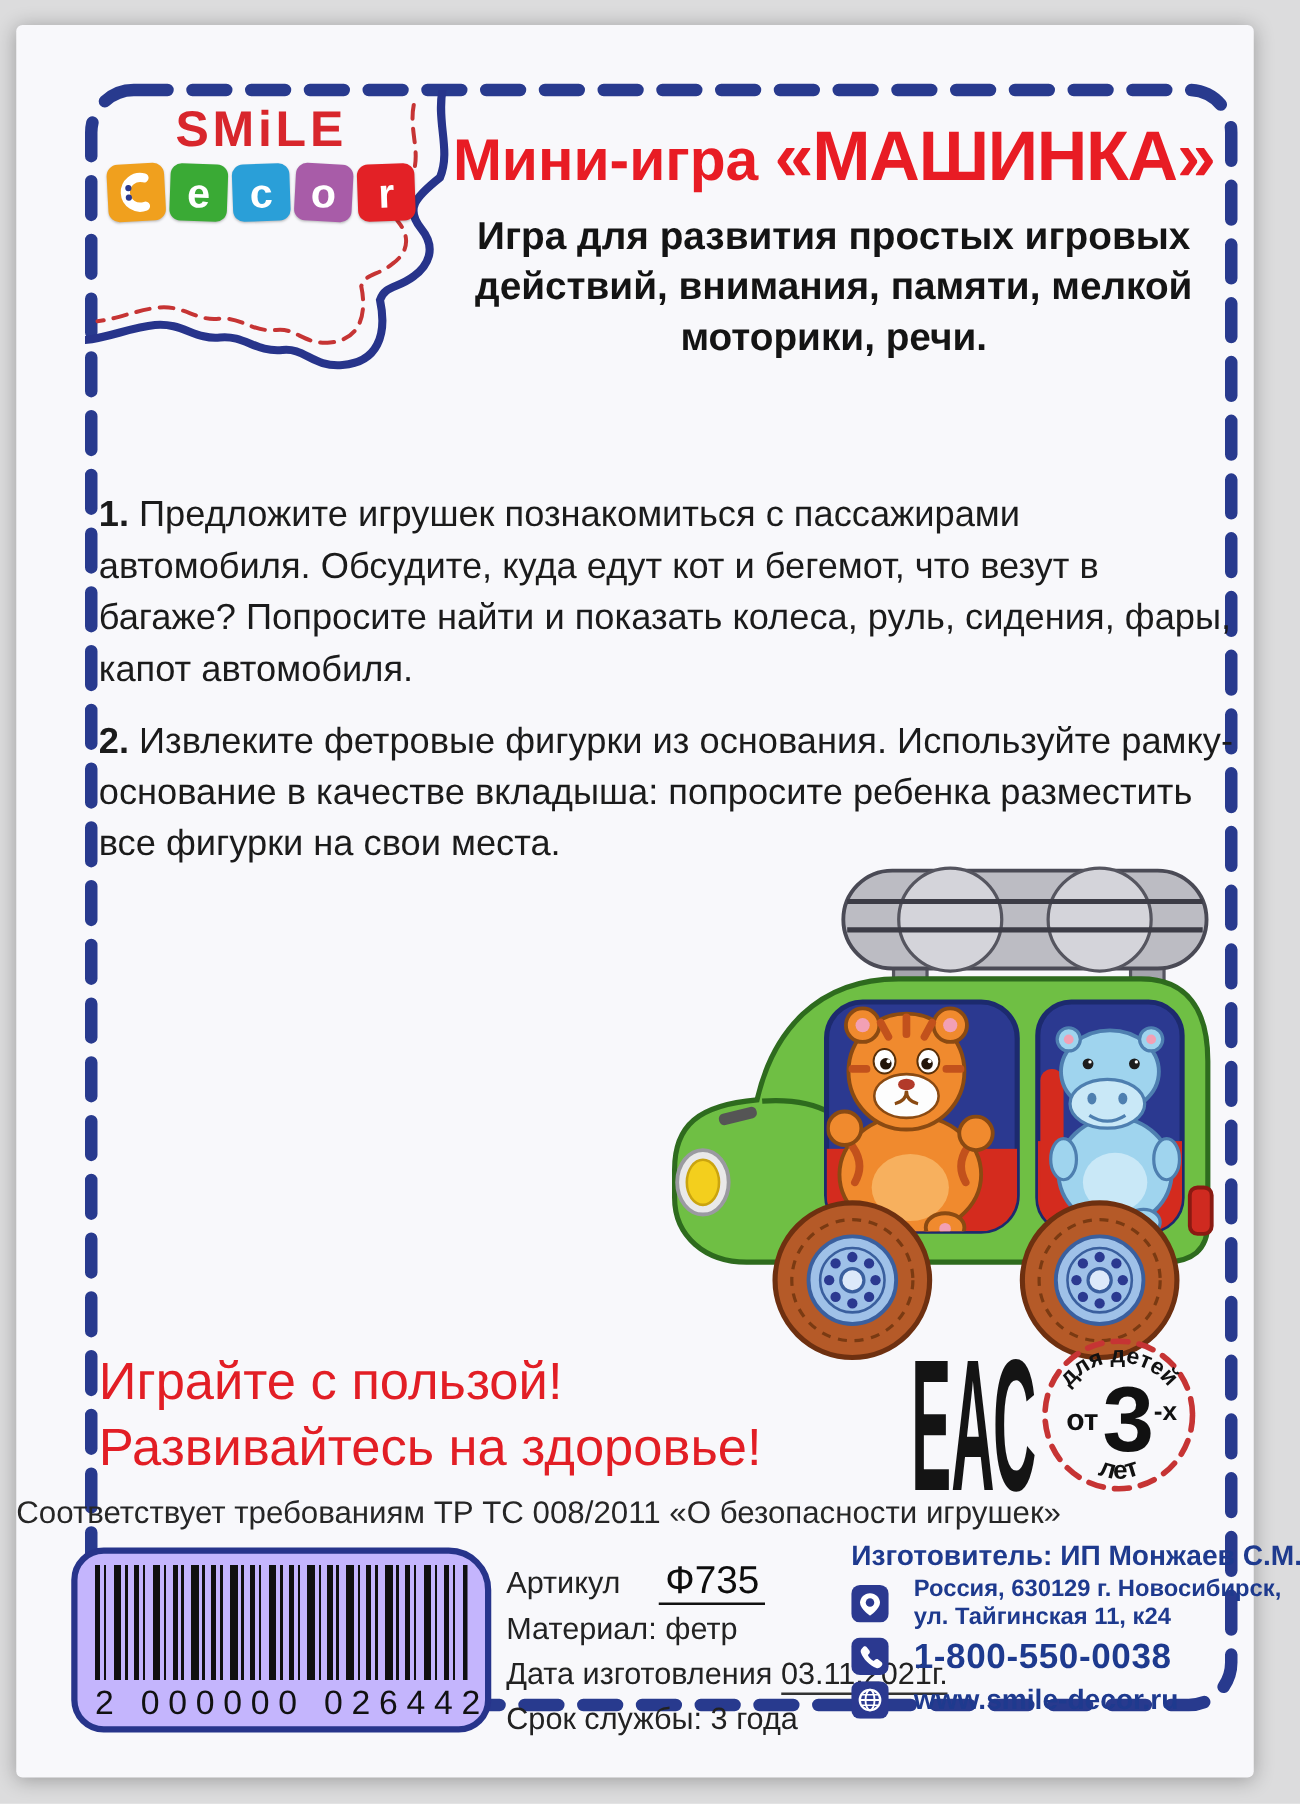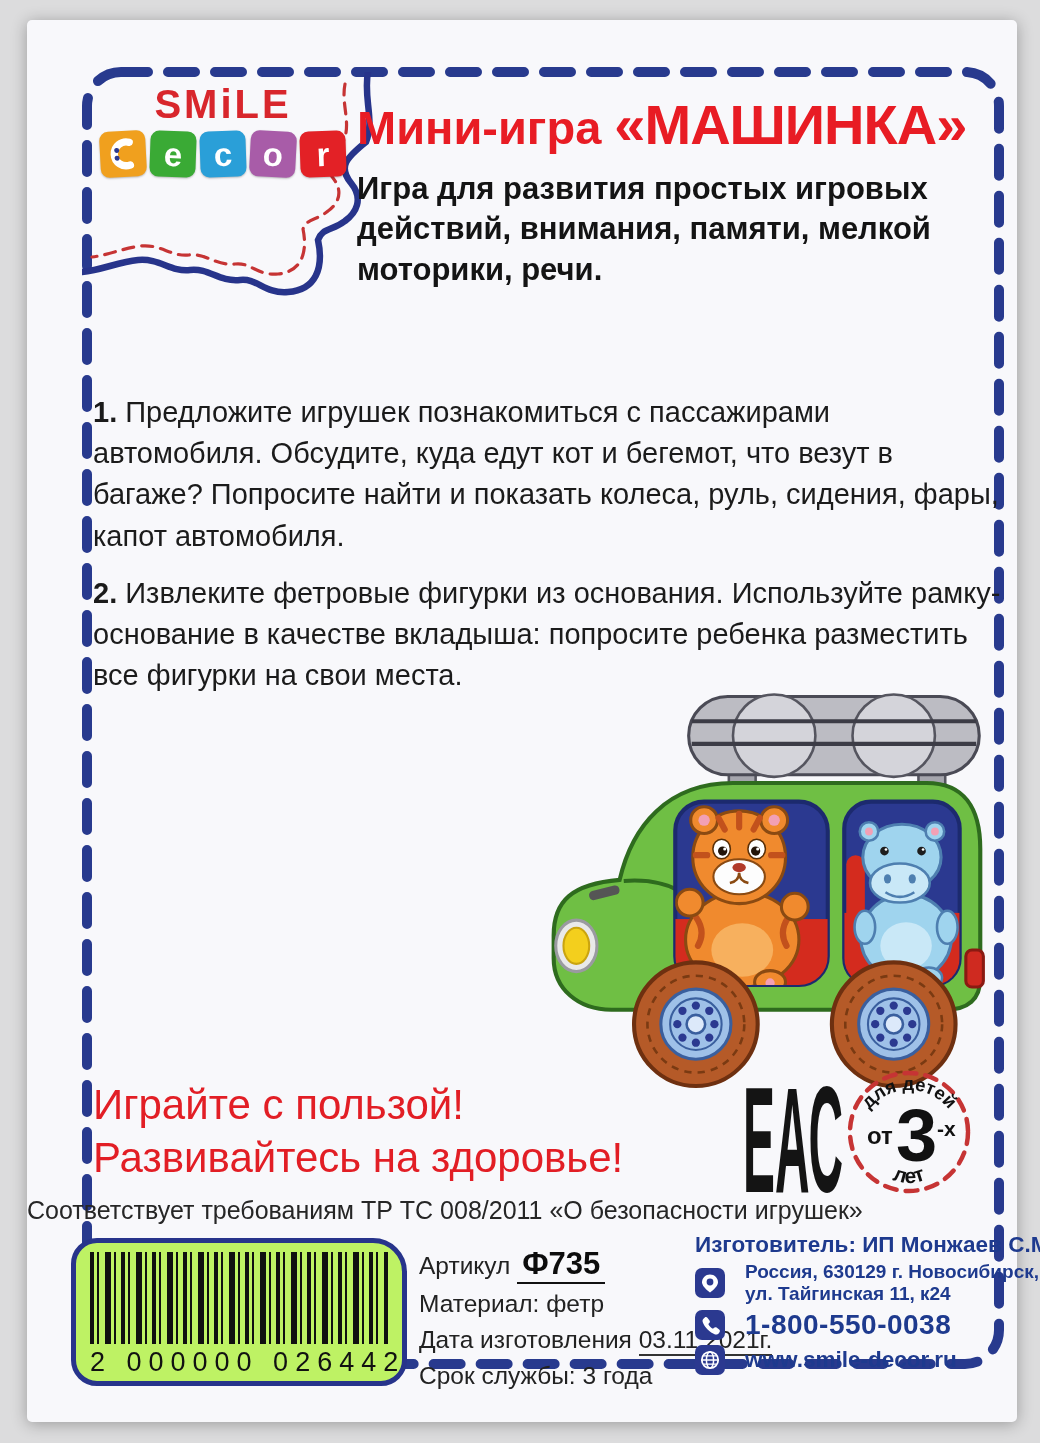--- a/index.html
+++ b/index.html
@@ -1,61 +1,61 @@
 <!DOCTYPE html>
 <html><head>
 <meta charset="utf-8">
 <style>
   html,body{margin:0;padding:0;}
   body{width:1040px;height:1443px;background:#dcdcdd;position:relative;overflow:hidden;
        font-family:"Liberation Sans","DejaVu Sans",sans-serif;}
-  .card{position:absolute;left:27px;top:20px;width:990px;height:1402px;background:#f8f8fb;
+  .card{position:absolute;left:13px;top:20px;width:990px;height:1402px;background:#f8f8fb;
         border-radius:5px;box-shadow:0 2px 16px rgba(0,0,0,.3);}
   .abs{position:absolute;}
   svg{display:block;}
   
   .logo-wrap{left:70px;top:64px;width:252px;text-align:center;z-index:3;}
   .smile{color:#d8262c;font-size:40px;font-weight:800;letter-spacing:3px;line-height:1;}
   .blocks{display:flex;justify-content:center;gap:4px;margin-top:7px;}
   .blk{width:46px;height:46px;border-radius:9px;display:flex;align-items:center;justify-content:center;
        color:#fff;font-size:33px;font-weight:800;line-height:1;box-shadow:0 1px 2px rgba(0,0,0,.25);}
   .blk-d{background:#f0a01e;transform:rotate(-3deg);}
   .blk-e{background:#3aaa35;transform:rotate(2deg);}
   .blk-c{background:#2a9fd8;transform:rotate(-2deg);}
   .blk-o{background:#a85ca8;transform:rotate(3deg);}
   .blk-r{background:#e32126;transform:rotate(-2deg);}
   
-  .header{left:330px;top:72px;right:12px;z-index:2;color:#e81c24;}
+  .header{left:330px;top:72px;right:12px;text-align:center;z-index:2;color:#e81c24;}
   .title-prefix{font-size:47px;font-weight:800;}
   .title-name{font-size:56px;font-weight:800;letter-spacing:-1px;}
   .subtitle{margin-top:12px;font-size:31px;font-weight:700;color:#141414;line-height:1.3;}
   
   .badge{left:400px;top:300px;border:3.5px dashed #cf3333;border-radius:13px;padding:9px 30px;
          font-size:31px;font-weight:700;color:#111;z-index:2;}
   .steps{left:66px;top:372px;width:912px;color:#1b1b1b;z-index:2;}
   .steps p{margin:0 0 16px 0;font-size:29px;line-height:1.42;}
   .steps p b{font-weight:800;}
   .steps .narrow{width:452px;}
   
   .car{left:504px;top:660px;width:474px;z-index:1;}
   
   .slogan{left:66px;top:1058px;color:#e21e25;font-size:42px;font-weight:400;line-height:1.27;z-index:2;}
   .eac{left:714px;top:1052px;z-index:2;}
   .agebadge{left:816px;top:1046px;z-index:2;}
   .compliance{left:0;right:0;top:1176px;text-align:left;font-size:25px;color:#262626;z-index:2;}
   
-  .barcode-box{left:44px;top:1218px;width:336px;height:148px;background:#bef264;border:5px solid #27348b;
+  .barcode-box{left:44px;top:1218px;width:336px;height:148px;background:#c4b5fd;border:5px solid #27348b;
                border-radius:26px 34px 26px 26px;z-index:4;padding:9px 14px 4px 14px;box-sizing:border-box;}
   .bars{height:92px;background:repeating-linear-gradient(90deg,#101010 0 4px,transparent 4px 7px,
         #101010 7px 9px,transparent 9px 15px,#101010 15px 21px,transparent 21px 24px,
         #101010 24px 26px,transparent 26px 31px);}
   .bc-num{margin-top:3px;text-align:center;font-size:27px;letter-spacing:7px;color:#111;white-space:nowrap;}
   .details{left:392px;top:1226px;width:286px;font-size:24.5px;color:#222;z-index:3;}
   .d-row{margin-bottom:8px;white-space:nowrap;}
-  .val-art{font-size:31px;font-weight:700;border-bottom:2.5px solid #111;padding:0 5px 1px 5px;color:#0d0d0d;}
+  .val-art{font-size:31px;font-weight:400;border-bottom:2.5px solid #111;padding:0 5px 1px 5px;color:#0d0d0d;margin-left:24px;}
   .val-date{border-bottom:2px solid #333;padding-bottom:1px;}
   .manu{left:668px;top:1212px;width:318px;color:#1e3a8e;z-index:3;}
   .m-title{font-size:22.5px;font-weight:800;margin-bottom:3px;white-space:nowrap;}
   .m-row{display:flex;align-items:center;gap:20px;margin-bottom:4px;}
   .m-row .ic{flex:0 0 30px;}
   .addr{font-size:19px;font-weight:700;line-height:1.16;white-space:nowrap;}
   .phone{font-size:28px;font-weight:800;letter-spacing:.5px;}
   .site{font-size:22.5px;font-weight:800;}
 </style>
 </head>

